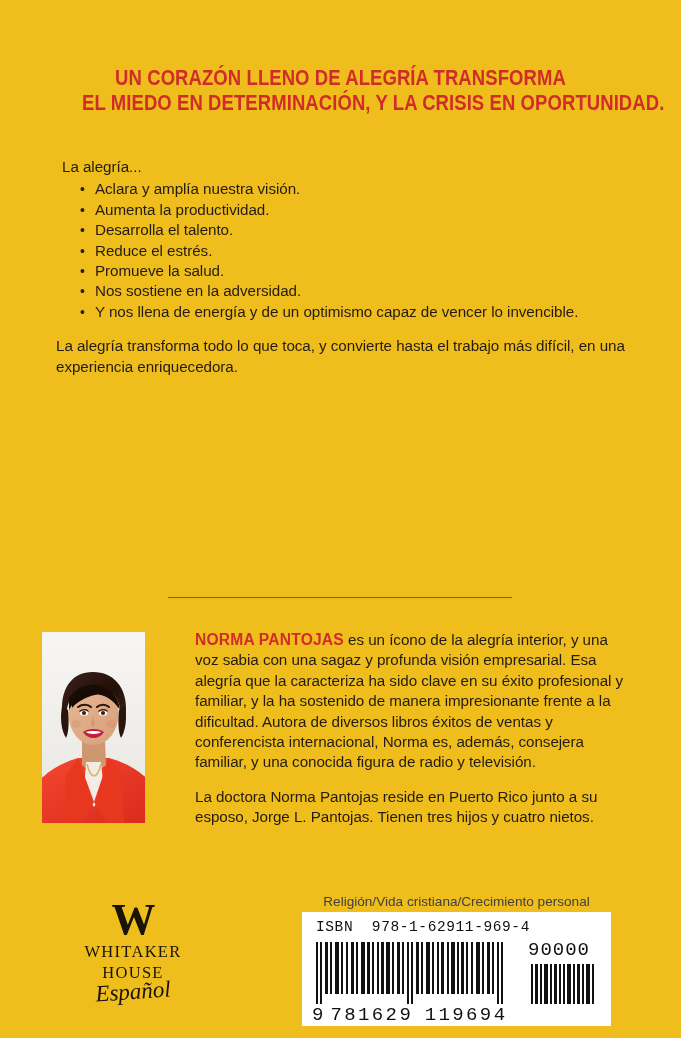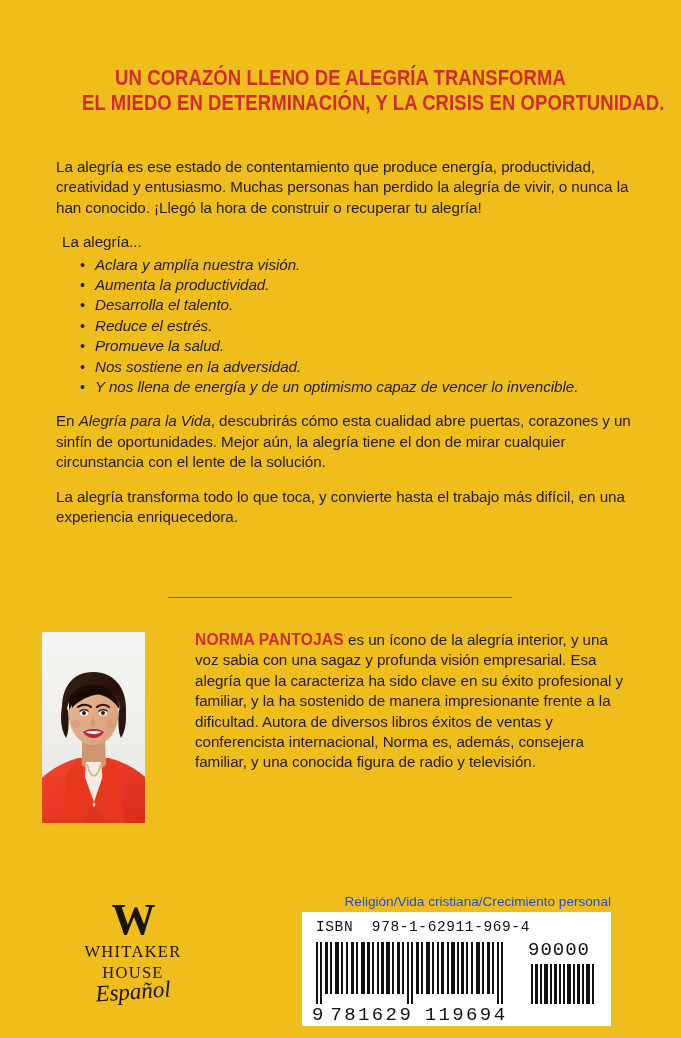--- a/index.html
+++ b/index.html
@@ -49,21 +49,20 @@
   .para { margin: 0 0 14px 0; }
   .para:last-child { margin-bottom: 0; }
   .para em { font-style: italic; }
 
   .lead-in { margin: 0 0 2px 6px; }
 
   ul.benefits {
     list-style: none;
     margin: 0 0 14px 0;
     padding: 0 0 0 24px;
-    font-style: italic;
   }
   ul.benefits li {
     position: relative;
     padding-left: 15px;
     margin: 0;
     line-height: 20.4px;
   }
   ul.benefits li::before {
     content: "\2022";
     position: absolute;
@@ -146,22 +145,22 @@
     margin-top: -1px;
     transform: rotate(-4deg);
   }
 
   
   .category {
     position: absolute;
     left: 302px;
     top: 893px;
     width: 309px;
-    text-align: right;
-    color: #1d4ed8;
+    text-align: center;
+    color: #404040;
     font-size: 13.6px;
     line-height: 17px;
   }
 
   .barcode-box {
     position: absolute;
     left: 302px;
     top: 912px;
     width: 309px;
     height: 114px;
@@ -220,35 +219,33 @@
 <body>
 
 <div class="page">
 
   <div class="headline">
     <span class="hl-line">UN CORAZÓN LLENO DE ALEGRÍA TRANSFORMA</span>
     <span class="hl-line">EL MIEDO EN DETERMINACIÓN, Y LA CRISIS EN OPORTUNIDAD.</span>
   </div>
 
   <div class="body-col">
-    <p class="para">La alegría es ese estado de contentamiento que produce energía, productividad, creatividad y entusiasmo. Muchas personas han perdido la alegría de vivir, o nunca la han conocido. ¡Llegó la hora de construir o recuperar tu alegría!</p>
 
     <p class="lead-in">La alegría...</p>
 
     <ul class="benefits">
       <li>Aclara y amplía nuestra visión.</li>
       <li>Aumenta la productividad.</li>
       <li>Desarrolla el talento.</li>
       <li>Reduce el estrés.</li>
       <li>Promueve la salud.</li>
       <li>Nos sostiene en la adversidad.</li>
       <li>Y nos llena de energía y de un optimismo capaz de vencer lo invencible.</li>
     </ul>
 
-    <p class="para"><span>En </span><em>Alegría para la Vida</em><span>, descubrirás cómo esta cualidad abre puertas, corazones y un sinfín de oportunidades. Mejor aún, la alegría tiene el don de mirar cualquier circunstancia con el lente de la solución.</span></p>
 
     <p class="para">La alegría transforma todo lo que toca, y convierte hasta el trabajo más difícil, en una experiencia enriquecedora.</p>
   </div>
 
   <div class="divider"></div>
 
   <div class="author-photo">
     <svg viewBox="0 0 103 191" preserveAspectRatio="xMidYMid slice">
       <defs>
         <linearGradient id="bgw" x1="0" y1="0" x2="0" y2="1">
@@ -307,20 +304,21 @@
       <path d="M41 100 C46 96 57 96 62 100 C57 108 46 108 41 100 Z" fill="#c21f3a"></path>
       <path d="M43.5 100 C47 98.5 56 98.5 59.5 100 C56 102.5 47 102.5 43.5 100 Z" fill="#ffffff"></path>
 
       <ellipse cx="34" cy="92" rx="5" ry="4" fill="#d68a6c" opacity="0.35"></ellipse>
       <ellipse cx="69" cy="92" rx="5" ry="4" fill="#d68a6c" opacity="0.35"></ellipse>
     </svg>
   </div>
 
   <div class="author-bio">
     <p class="para"><span class="name">NORMA PANTOJAS</span><span> es un ícono de la alegría interior, y una voz sabia con una sagaz y profunda visión empresarial. Esa alegría que la caracteriza ha sido clave en su éxito profesional y familiar, y la ha sostenido de manera impresionante frente a la dificultad. Autora de diversos libros éxitos de ventas y conferencista internacional, Norma es, además, consejera familiar, y una conocida figura de radio y televisión.</span></p>
+    <p class="para">La doctora Norma Pantojas reside en Puerto Rico junto a su esposo, Jorge L. Pantojas. Tienen tres hijos y cuatro nietos.</p>
   </div>
 
   <div class="logo">
     <span class="mark">W</span>
     <span class="wordmark">WHITAKER</span>
     <span class="wordmark">HOUSE</span>
     <span class="espanol">Español</span>
   </div>
 
   <div class="category">Religión/Vida cristiana/Crecimiento personal</div>

